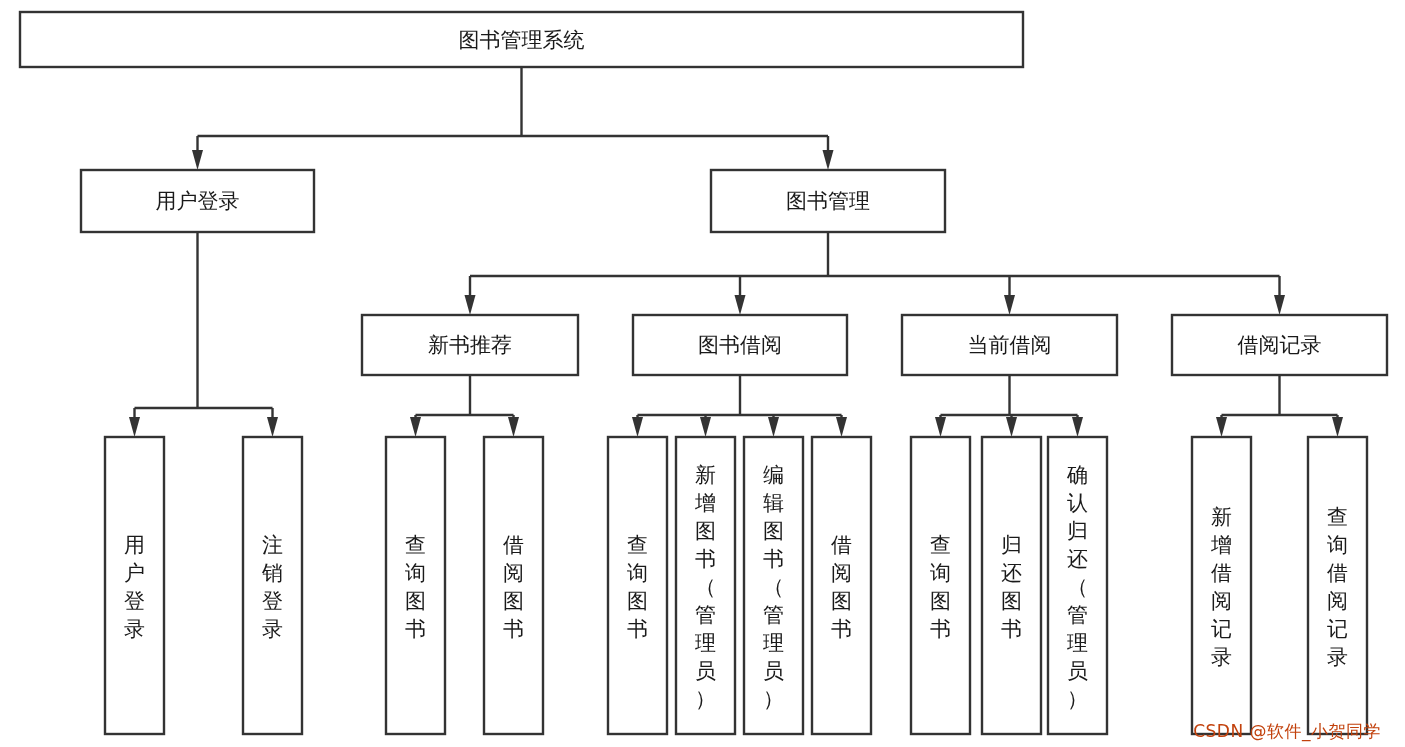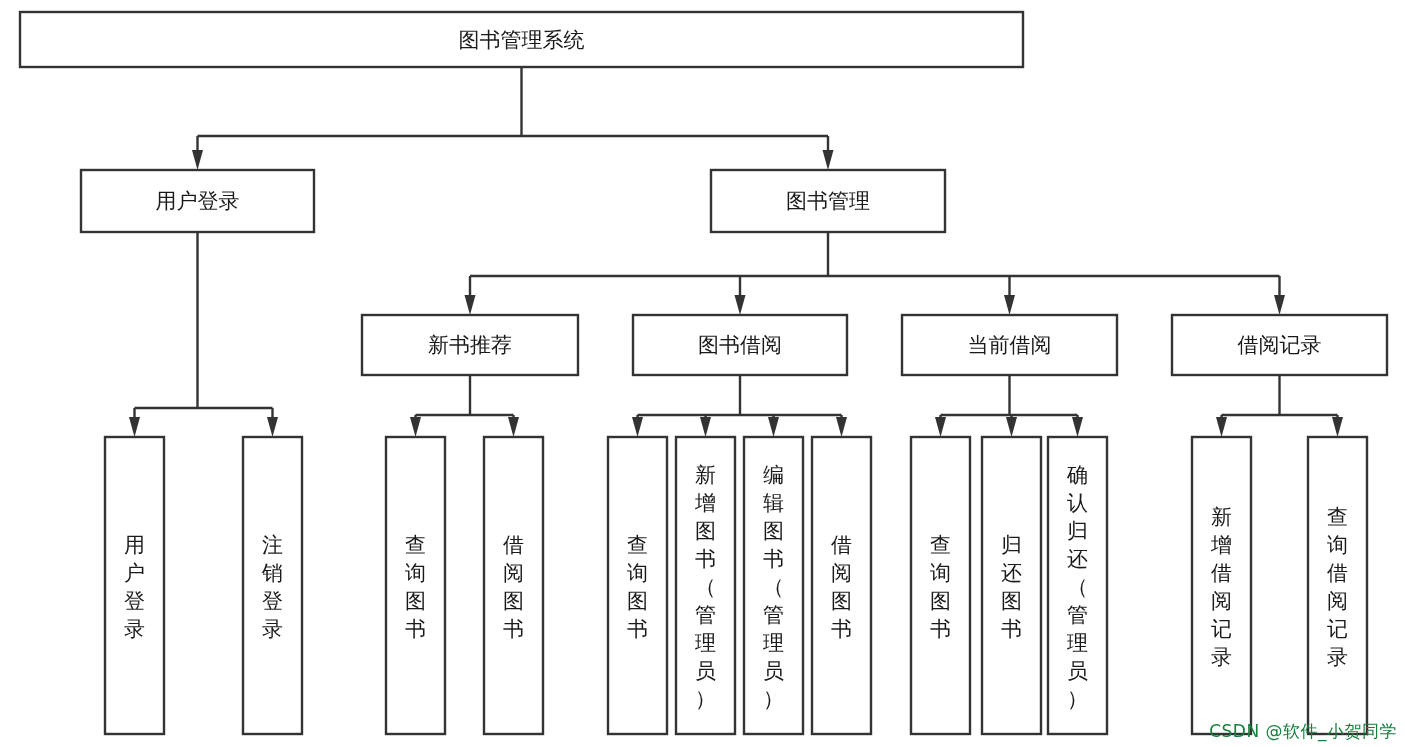--- a/index.html
+++ b/index.html
@@ -21,22 +21,22 @@
     dominant-baseline:middle;
   }
   .leaf-label{
     fill:#1a1a1a;
     font-family:"DejaVu Sans","Liberation Sans",sans-serif;
     font-size:21px;
     text-anchor:middle;
   }
   .watermark{
     position:absolute;
-    right:8px;bottom:4px;
-    color:#15803d;
+    right:24px;bottom:4px;
+    color:#c2410c;
     font-size:17px;
     font-family:"DejaVu Sans","Liberation Sans",sans-serif;
     letter-spacing:0.5px;
     white-space:nowrap;
     pointer-events:none;
   }
 </style>
 </head>
 <body>
 

